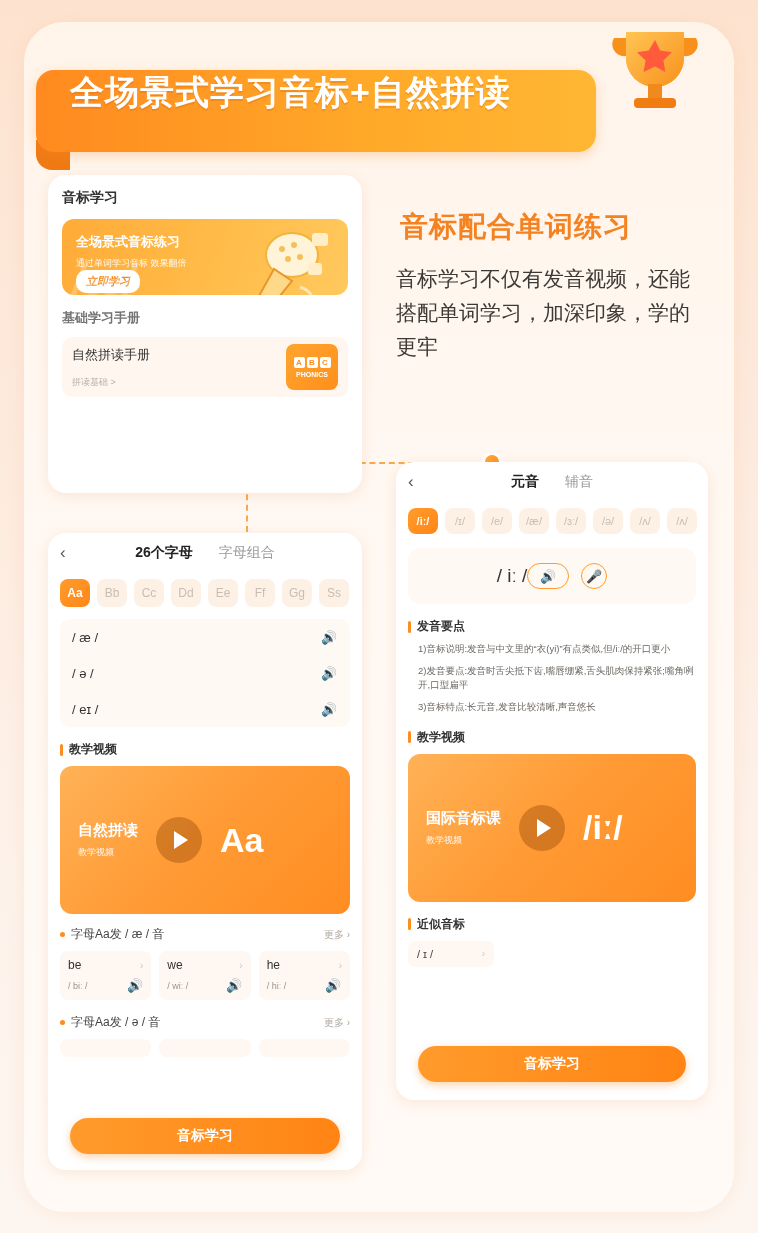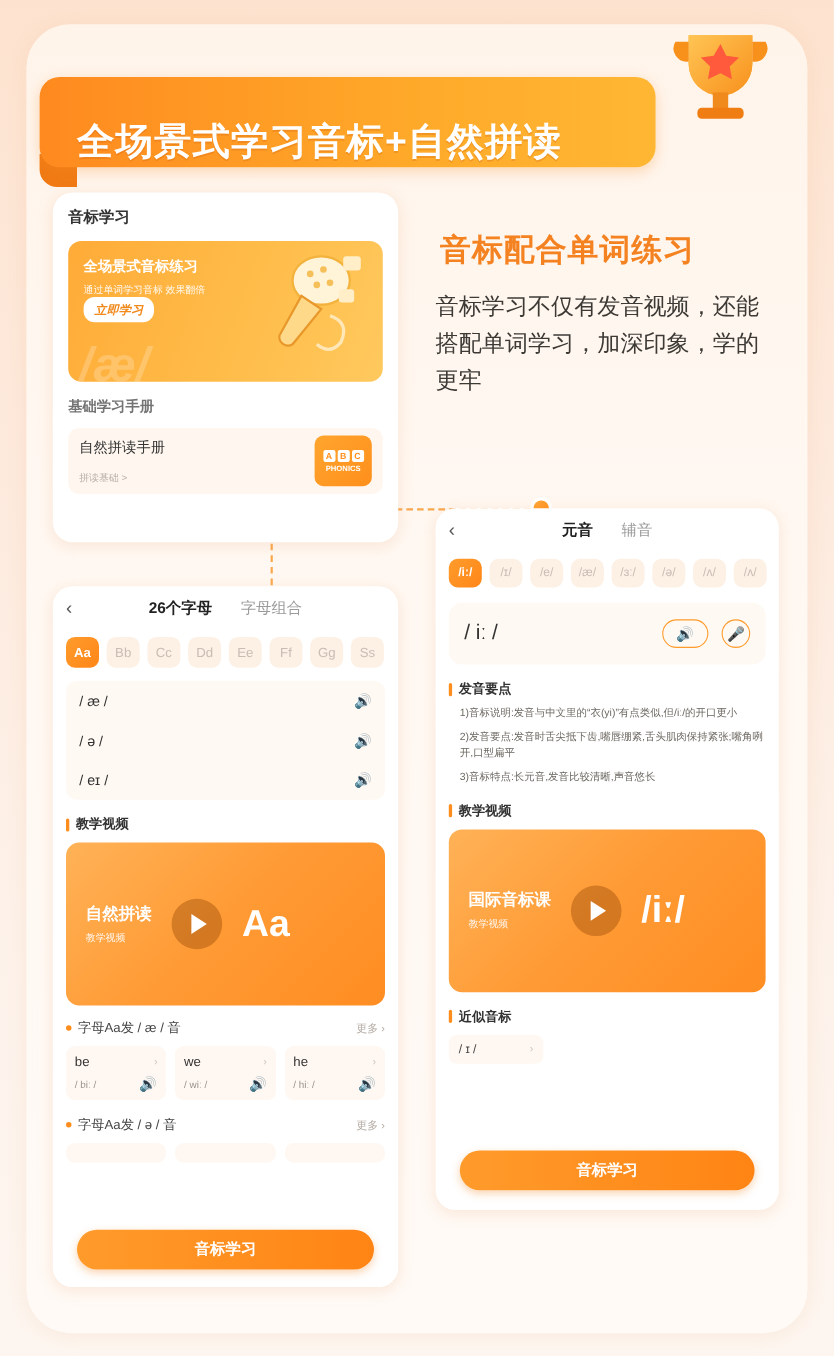--- a/index.html
+++ b/index.html
@@ -25,21 +25,21 @@
   }
 
   
   .banner {
     position: absolute;
     left: 36px; top: 70px;
     width: 560px; height: 82px;
     border-radius: 18px 18px 18px 18px;
     background: linear-gradient(90deg,#ff8a1f 0%, #ffa929 60%, #ffb733 100%);
     box-shadow: 0 4px 12px rgba(246,140,40,0.28);
-    display: flex; align-items: flex-end;
+    display: flex; align-items: flex-start;
   }
   .banner-tail {
     position: absolute;
     left: 36px; top: 140px;
     width: 34px; height: 30px;
     background: #f07a14;
     border-radius: 0 0 0 16px;
     z-index: 0;
   }
   .banner-title {
@@ -59,21 +59,21 @@
     background: #ffffff;
     border-radius: 18px;
     box-shadow: 0 3px 14px rgba(230,150,90,0.18);
     overflow: hidden;
   }
 
   
   #card-phonetic-home { left: 48px; top: 175px; width: 314px; height: 318px; padding: 14px 14px 0 14px; }
   .c1-title { font-size: 14px; color: #333; font-weight: bold; }
   .promo {
-    margin-top: 12px; height: 128px; border-radius: 12px;
+    margin-top: 12px; height: 76px; border-radius: 12px;
     background: linear-gradient(110deg,#ffab38 0%, #ffbc49 55%, #ffc95e 100%);
     position: relative; overflow: hidden; padding: 14px;
   }
   .promo-h { color:#fff; font-size: 13px; font-weight: bold; }
   .promo-s { color: rgba(255,255,255,0.92); font-size: 9px; margin-top: 6px; }
   .promo-btn {
     display:inline-block; background:#fff; color:#f08a1d;
     font-size: 11px; padding: 4px 10px; border-radius: 10px; font-weight: bold; font-style: italic;
   }
   .promo-ghost {
@@ -152,21 +152,21 @@
     color:#fff; font-size: 14px; font-weight:bold; display:flex; align-items:center; justify-content:center;
     box-shadow: 0 3px 8px rgba(240,130,25,0.35);
   }
   .cta-fade { position:absolute; left:0; right:0; bottom:0; height:70px; background: linear-gradient(180deg,rgba(255,255,255,0),#fff 55%); }
 
   
   #card-vowel { left: 396px; top: 462px; width: 312px; height: 638px; }
   .v-chip { min-width: 30px; height: 26px; font-size: 11px; }
   .phon-box {
     margin: 10px 12px 0 12px; height: 56px; border-radius: 12px; background:#fff9f3;
-    display:flex; align-items:center; justify-content:space-between; padding: 0 14px;
+    display:flex; align-items:center; justify-content:center; padding: 0 14px;
   }
   .phon-symbol { font-size: 19px; color:#333; }
   .round-btn {
     width: 42px; height: 26px; border-radius: 13px; border: 1.4px solid #ff9b2b;
     color:#ff8d1e; display:flex; align-items:center; justify-content:center; font-size: 13px;
   }
   .round-btn.solid { width: 26px; }
   .points { margin: 7px 12px 0 22px; font-size: 9.5px; color:#6d6862; line-height: 1.55; }
   .sim-box {
     margin: 8px 12px 0 12px; width: 86px; height: 26px; border-radius: 7px; background:#fff8f2;

